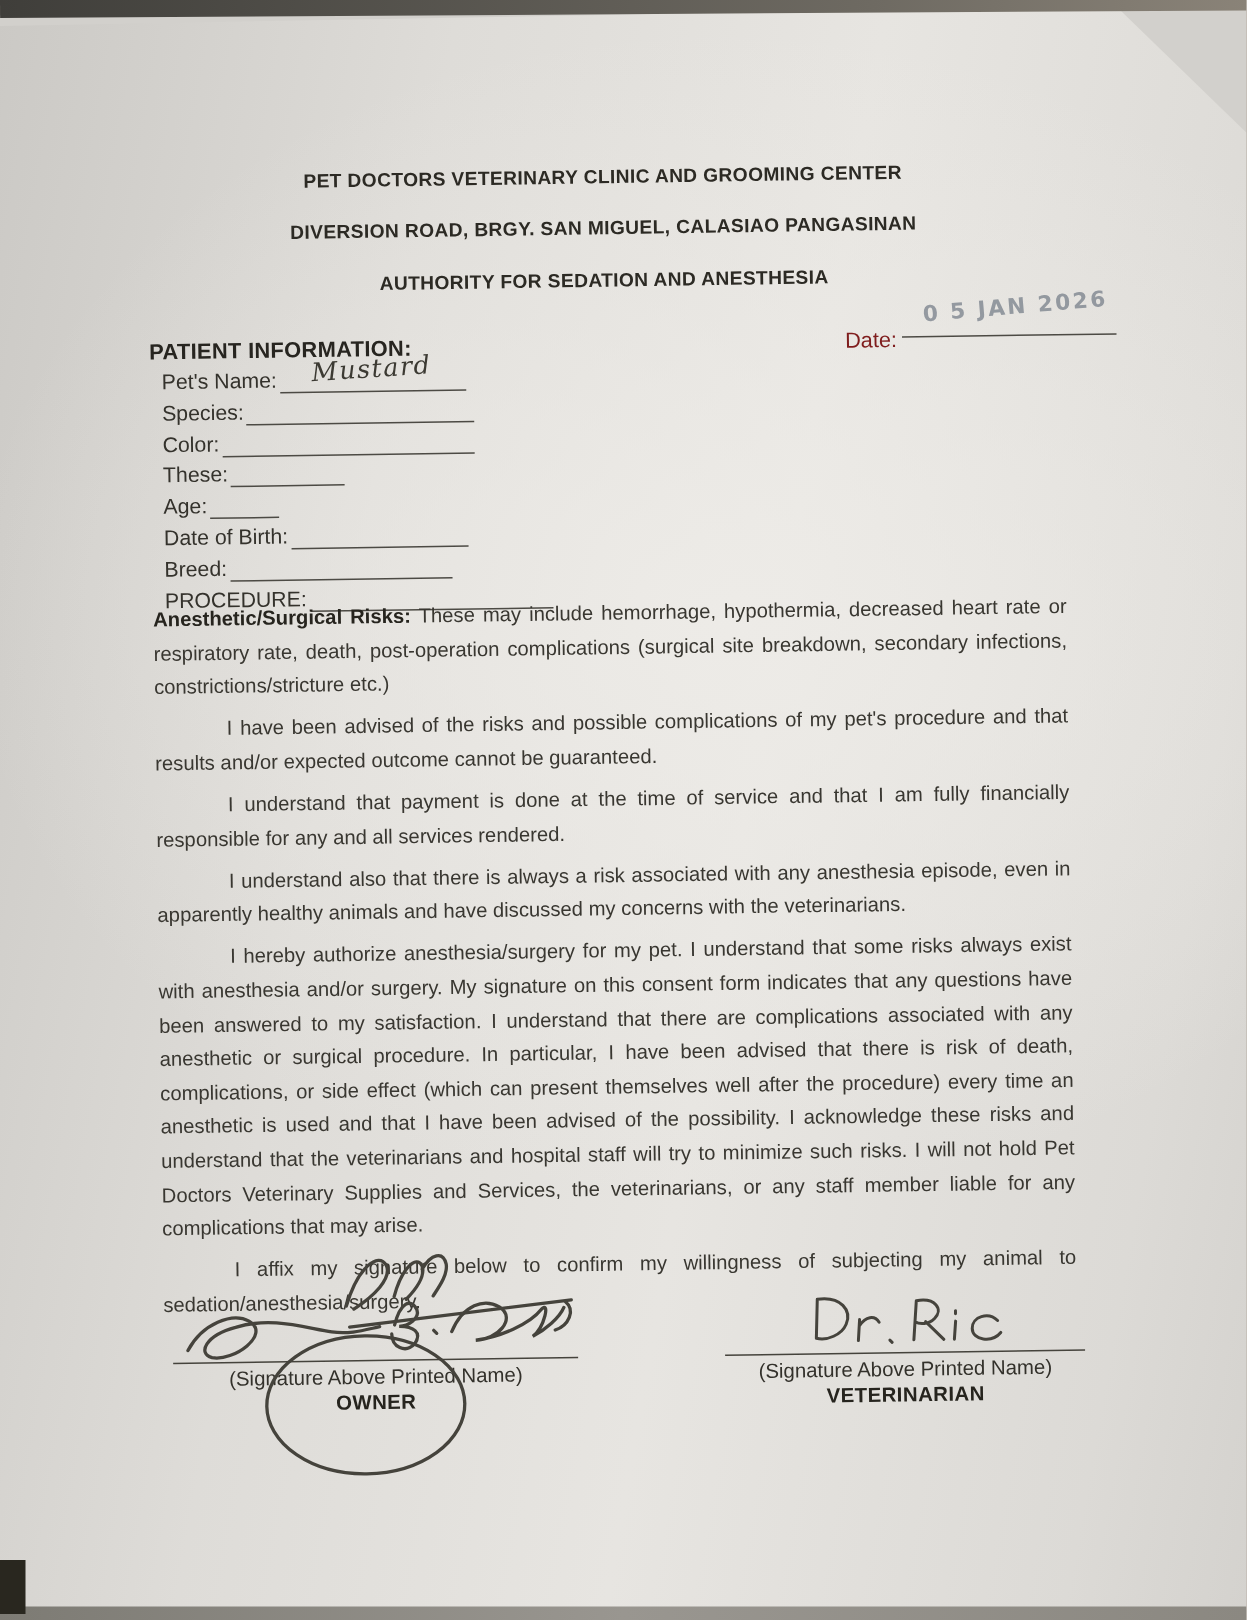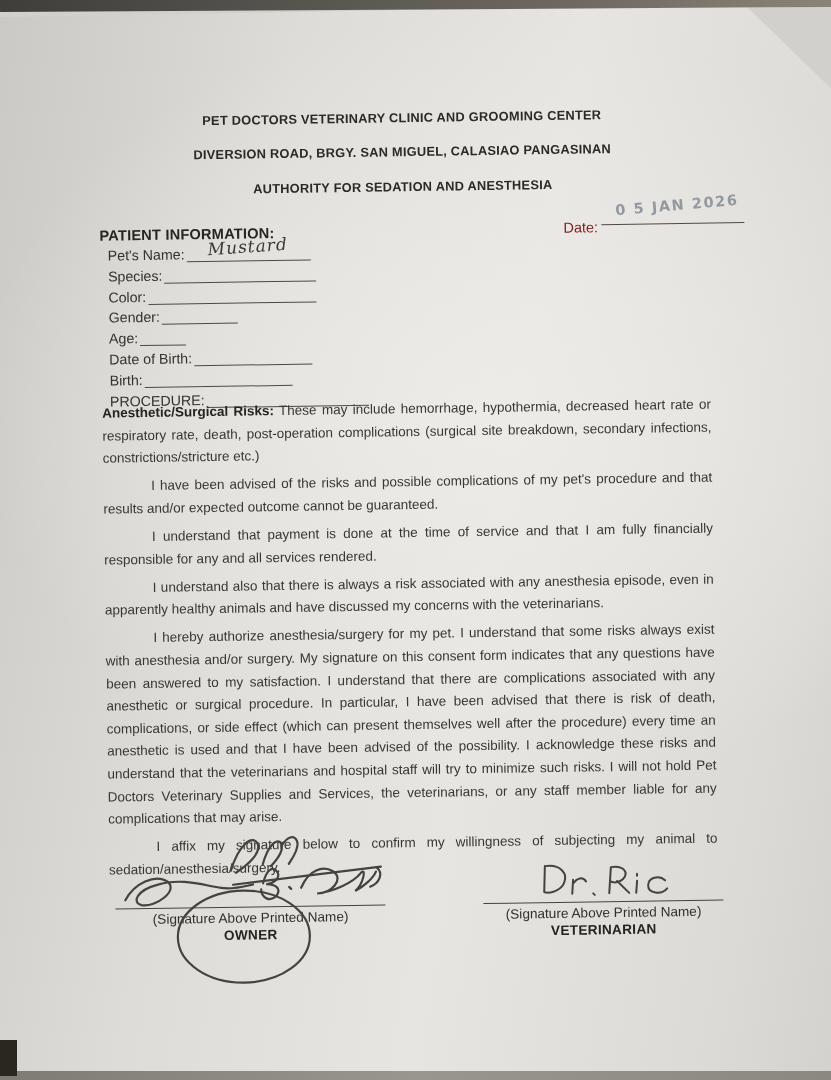--- a/index.html
+++ b/index.html
@@ -92,24 +92,24 @@
     <span class="date-label">Date:</span>
     <span class="date-line"></span>
     <span class="date-stamp">0 5 JAN 2026</span>
   </div>
 
   <div class="pi-heading">PATIENT INFORMATION:</div>
   <div class="fields">
       <div class="frow"><span class="flabel">Pet's Name:</span><span class="fline"></span><span class="hand-pet">Mustard</span></div>
       <div class="frow"><span class="flabel">Species:</span><span class="fline"></span></div>
       <div class="frow"><span class="flabel">Color:</span><span class="fline"></span></div>
-      <div class="frow"><span class="flabel">Gender:</span><span class="fline"></span></div>
+      <div class="frow"><span class="flabel">These:</span><span class="fline"></span></div>
       <div class="frow"><span class="flabel">Age:</span><span class="fline"></span></div>
       <div class="frow"><span class="flabel">Date of Birth:</span><span class="fline"></span></div>
-      <div class="frow"><span class="flabel">Birth:</span><span class="fline"></span></div>
+      <div class="frow"><span class="flabel">Breed:</span><span class="fline"></span></div>
       <div class="frow"><span class="flabel">PROCEDURE:</span><span class="fline"></span></div>
     </div>
 
   <div class="paras">
       <div class="para"><b>Anesthetic/Surgical Risks:</b> These may include hemorrhage, hypothermia, decreased heart rate or respiratory rate, death, post-operation complications (surgical site breakdown, secondary infections, constrictions/stricture etc.)</div>
       <div class="para indent">I have been advised of the risks and possible complications of my pet's procedure and that results and/or expected outcome cannot be guaranteed.</div>
       <div class="para indent">I understand that payment is done at the time of service and that I am fully financially responsible for any and all services rendered.</div>
       <div class="para indent">I understand also that there is always a risk associated with any anesthesia episode, even in apparently healthy animals and have discussed my concerns with the veterinarians.</div>
       <div class="para indent">I hereby authorize anesthesia/surgery for my pet. I understand that some risks always exist with anesthesia and/or surgery. My signature on this consent form indicates that any questions have been answered to my satisfaction. I understand that there are complications associated with any anesthetic or surgical procedure. In particular, I have been advised that there is risk of death, complications, or side effect (which can present themselves well after the procedure) every time an anesthetic is used and that I have been advised of the possibility. I acknowledge these risks and understand that the veterinarians and hospital staff will try to minimize such risks. I will not hold Pet Doctors Veterinary Supplies and Services, the veterinarians, or any staff member liable for any complications that may arise.</div>
       <div class="para indent">I affix my signature below to confirm my willingness of subjecting my animal to sedation/anesthesia/surgery.</div>

